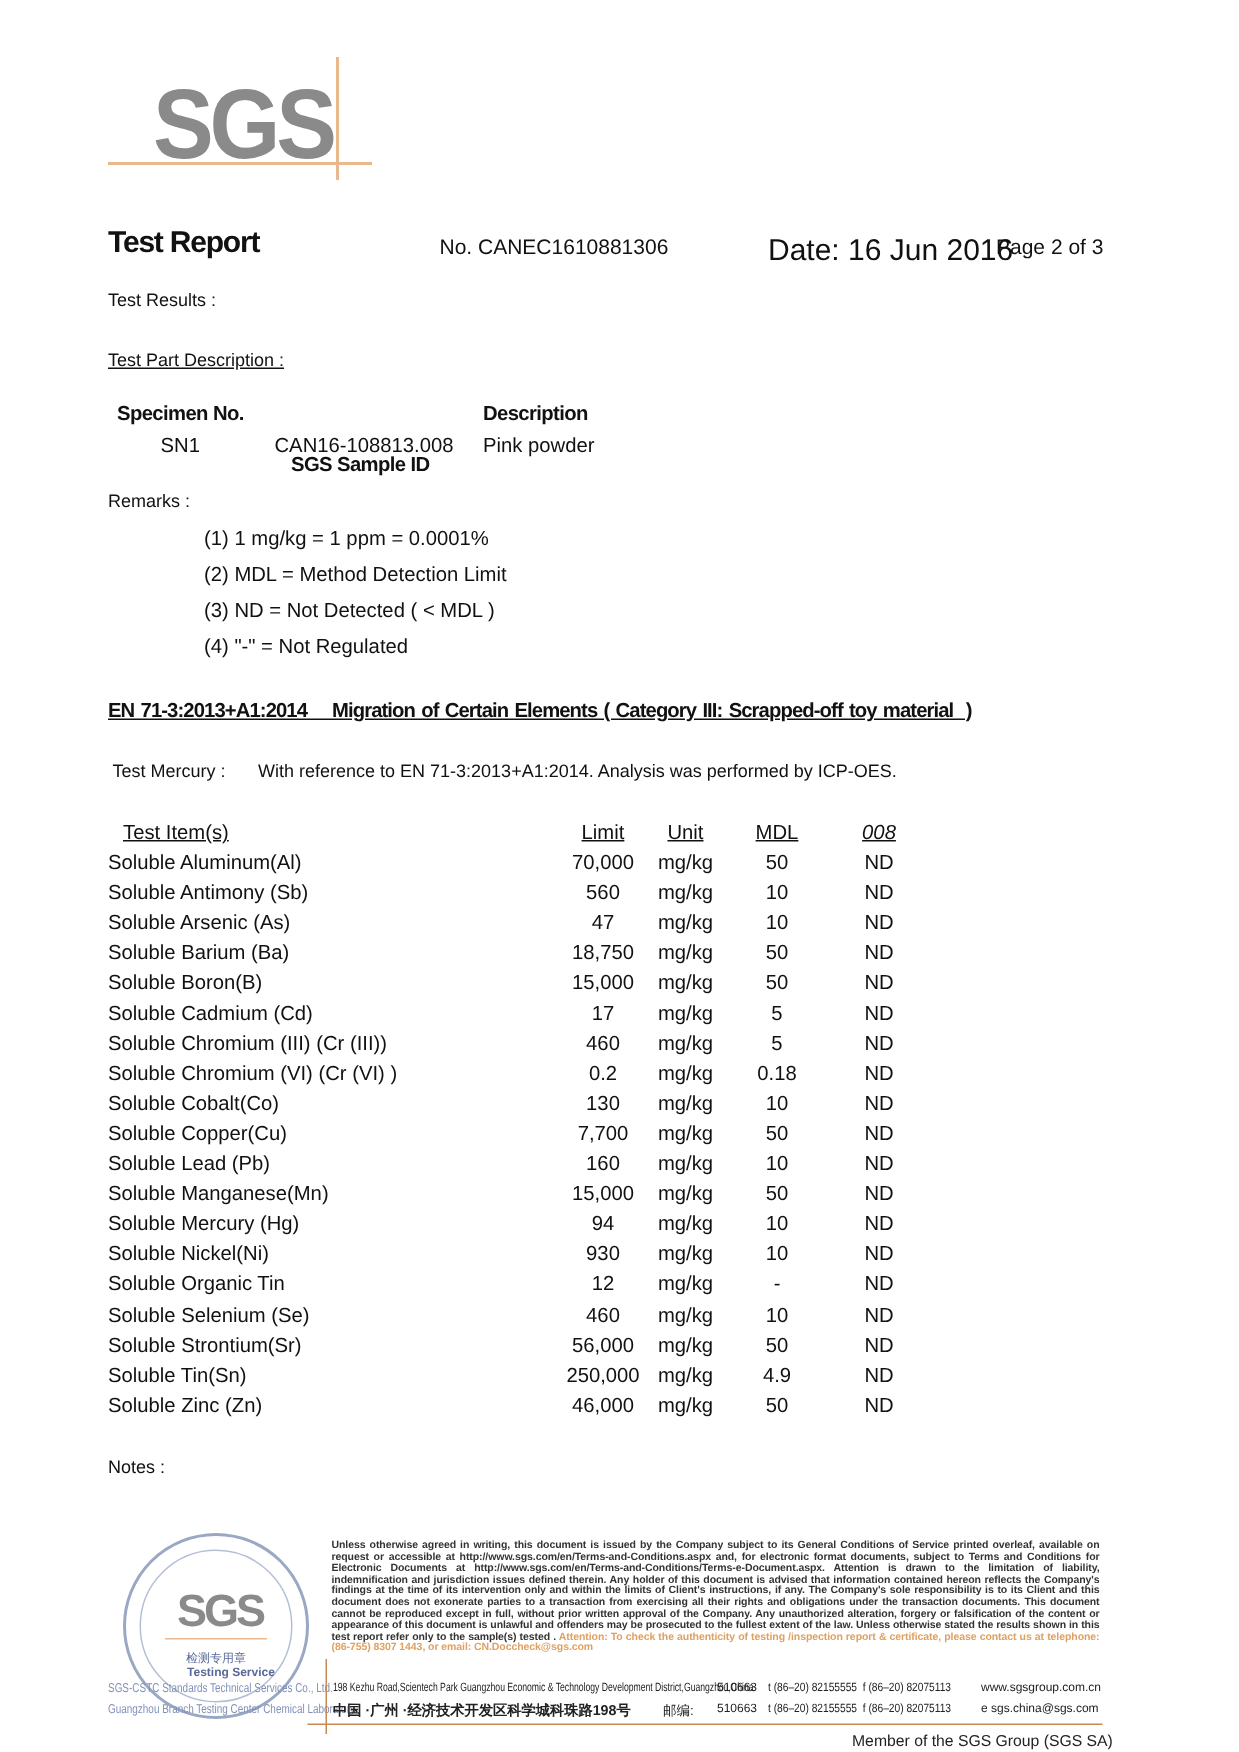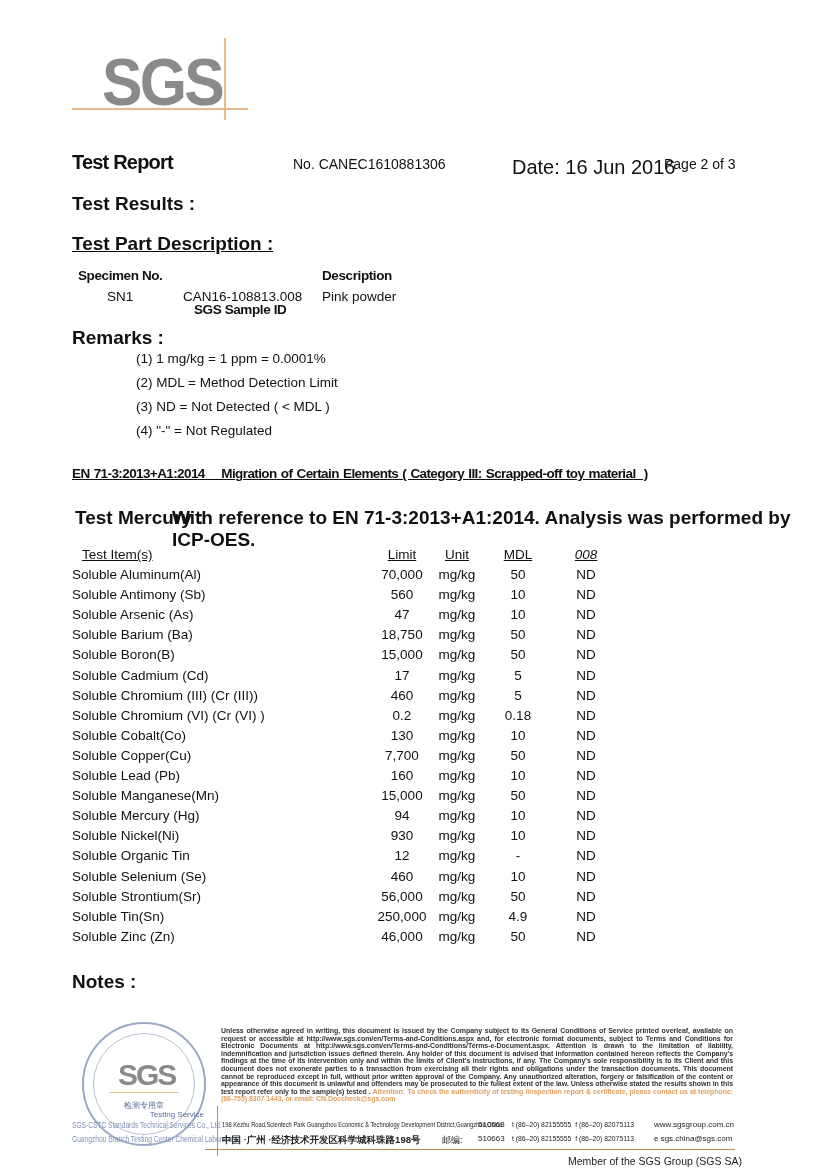--- a/index.html
+++ b/index.html
@@ -14,21 +14,21 @@
                transform: scaleX(0.92); transform-origin: left top; }
   .logo-hline { position: absolute; left: 0; top: 70px; width: 176px; height: 2px; background: #e9b88c; }
   .logo-vline { position: absolute; left: 152px; top: 0; width: 2px; height: 82px; background: #e9b88c; }
 
   
   .title { left: 72px; top: 151px; font-size: 20px; font-weight: bold; letter-spacing: -0.8px; }
   .report-no { left: 293px; top: 156px; font-size: 14px; }
   .report-date { left: 492px; top: 156px; font-size: 20px; margin-left: 20px; }
   .report-page { left: 664px; top: 156px; font-size: 14px; }
 
-  .txt { font-size: 19px; font-weight: bold; }
+  .txt { font-size: 12px; }
   .underline { text-decoration: underline; }
 
   .spec-h { top: 268px; font-size: 13.5px; font-weight: bold; letter-spacing: -0.4px; }
   .spec-v { top: 289px; font-size: 13.5px; }
 
   .remark { left: 136px; font-size: 13.5px; }
 
   .section-title { left: 72px; top: 466px; font-size: 13.5px; font-weight: bold;
                    text-decoration: underline; letter-spacing: -0.6px; word-spacing: 1px; }
 
@@ -46,21 +46,21 @@
   .hdr .c-res { font-style: italic; }
 
   
   .stamp { left: 82px; top: 1022px; width: 124px; height: 124px; border-radius: 50%;
            border: 2px solid #9aa8c4; box-sizing: border-box; }
   .stamp-inner { position: absolute; left: 9px; top: 9px; width: 102px; height: 102px; border-radius: 50%;
                  border: 1px solid #b4bfd6; box-sizing: border-box; }
   .stamp-logo { position: absolute; left: 34px; top: 34px; font-weight: bold; font-size: 30px; color: #8a8a8a;
                 letter-spacing: -2px; }
   .stamp-cn { position: absolute; left: 0; width: 120px; top: 76px; text-align: center; font-size: 8px; color: #5a6a9a; }
-  .stamp-en { position: absolute; left: 0; width: 120px; top: 86px; text-align: right; font-size: 8px; font-weight: normal; color: #5a6a9a; }
+  .stamp-en { position: absolute; left: 10px; width: 120px; top: 86px; text-align: center; font-size: 8px; font-weight: bold; color: #5a6a9a; }
   .stamp-line { position: absolute; left: 26px; top: 68px; width: 68px; height: 1px; background: #e9b88c; }
   .lab1 { left: 72px; top: 1120px; font-size: 8.5px; color: #8090b8; transform: scaleX(0.78); transform-origin: left top; white-space: nowrap; }
   .lab2 { left: 72px; top: 1134px; font-size: 8.5px; color: #8090b8; transform: scaleX(0.78); transform-origin: left top; white-space: nowrap; }
 
   .disclaimer { left: 221px; top: 1027px; width: 512px; font-size: 7px; line-height: 7.6px; font-weight: bold;
                 color: #333; text-align: justify; letter-spacing: -0.05px; }
   .attention { color: #e0a060; }
   .foot-vline { left: 217px; top: 1106px; width: 1px; height: 50px; background: #c88a55; }
   .foot-hline { left: 205px; top: 1149px; width: 530px; height: 1px; background: #c88a55; }
   .addr { font-size: 8px; white-space: nowrap; color: #222; }

